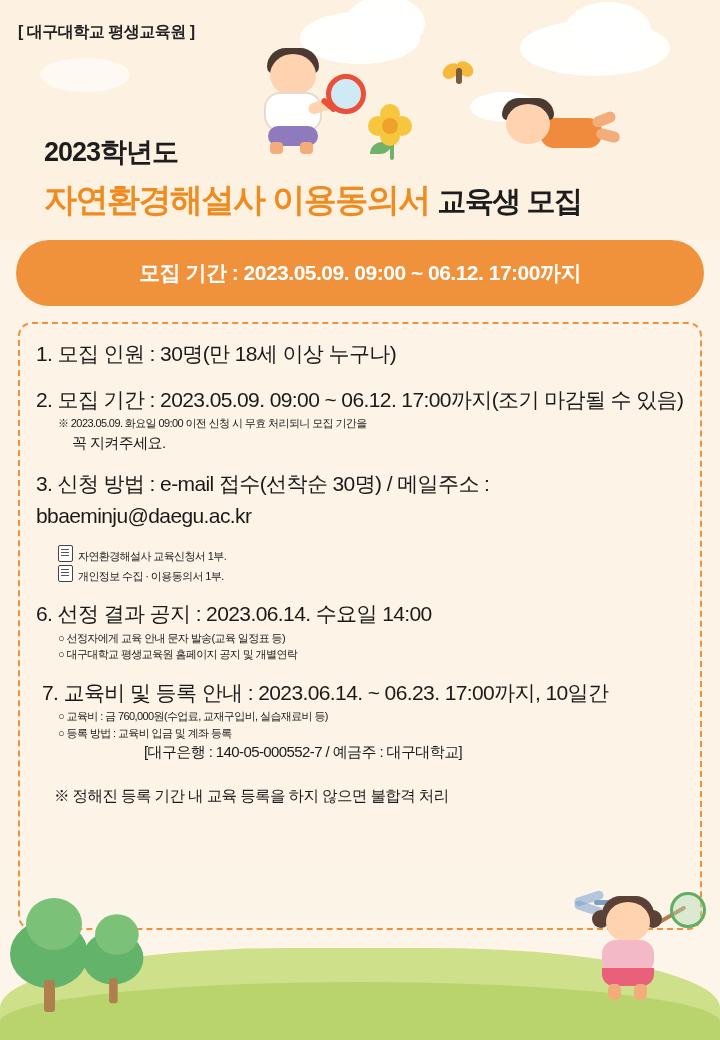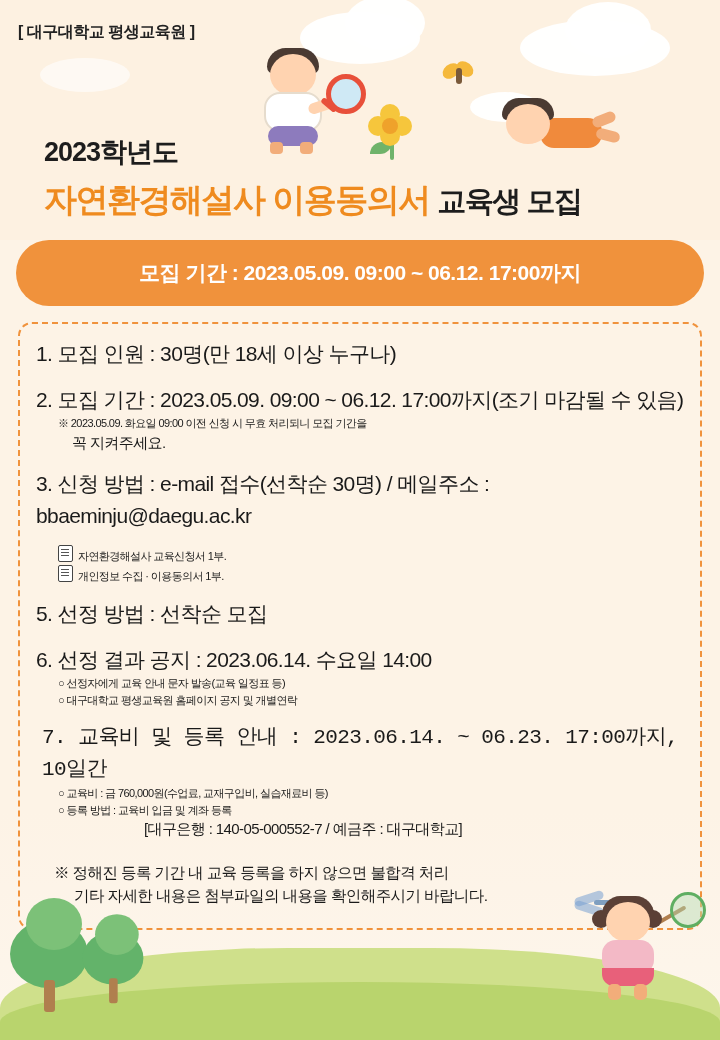--- a/index.html
+++ b/index.html
@@ -327,40 +327,36 @@
 
     <div class="item">
       <span class="sub">
         <span class="doc-ico"></span><span>자연환경해설사 교육신청서 1부.</span>
       </span>
       <span class="sub">
         <span class="doc-ico"></span><span>개인정보 수집 · 이용동의서 1부.</span>
       </span>
     </div>
 
-    <div class="item">
-      <span class="num-line">5. 선정 방법 : 선착순 모집</span>
-    </div>
 
     <div class="item">
       <span class="num-line">6. 선정 결과 공지 : 2023.06.14. 수요일 14:00</span>
       <span class="sub">○ 선정자에게 교육 안내 문자 발송(교육 일정표 등)</span>
       <span class="sub">○ 대구대학교 평생교육원 홈페이지 공지 및 개별연락</span>
     </div>
 
     <div class="item">
-      <span class="num-line" style="padding-left:6px;font-family:Liberation Mono, monospace;">7. 교육비 및 등록 안내 : 2023.06.14. ~ 06.23. 17:00까지, 10일간</span>
+      <span class="num-line" style="padding-left:6px;">7. 교육비 및 등록 안내 : 2023.06.14. ~ 06.23. 17:00까지, 10일간</span>
       <span class="sub">○ 교육비 : 금 760,000원(수업료, 교재구입비, 실습재료비 등)</span>
       <span class="sub">○ 등록 방법 : 교육비 입금 및 계좌 등록</span>
       <span class="sub3">[대구은행 : 140-05-000552-7 / 예금주 : 대구대학교]</span>
     </div>
 
     <div class="note">
       <span>※ 정해진 등록 기간 내 교육 등록을 하지 않으면 불합격 처리</span>
-      <span class="l2">기타 자세한 내용은 첨부파일의 내용을 확인해주시기 바랍니다.</span>
     </div>
   </div>
 
   <div class="dragonfly">
     <div class="wing w-a"></div>
       <div class="wing w-b"></div>
       <div class="body"></div>
   </div>
 
   <div class="ground"></div>

